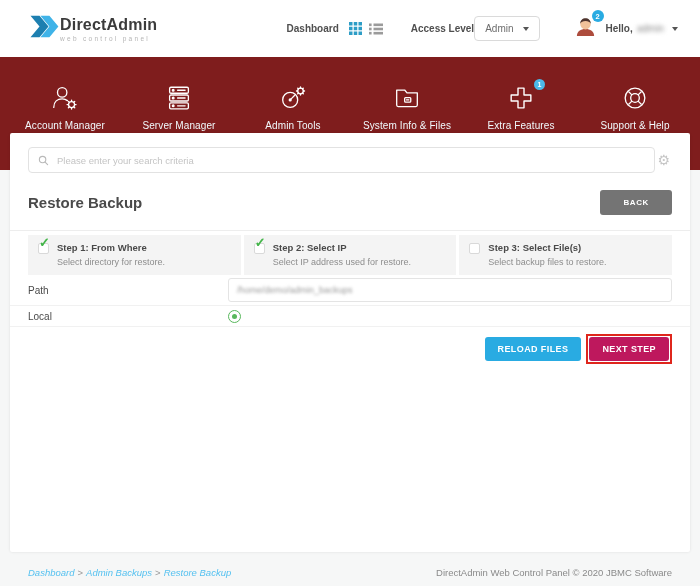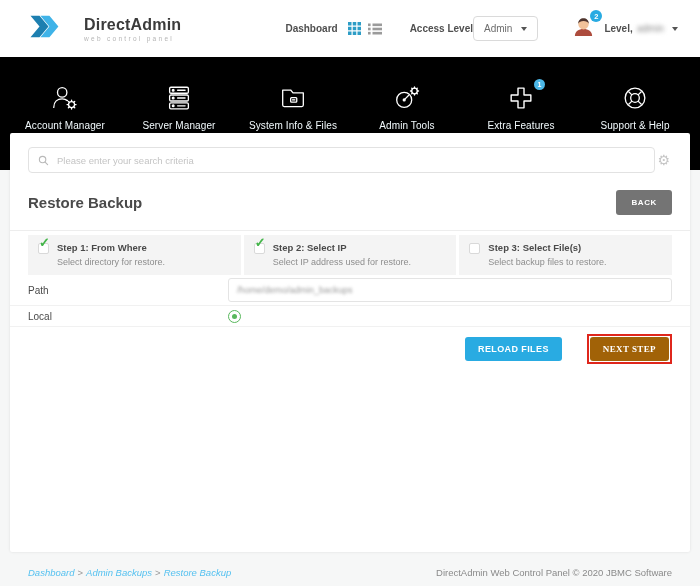--- a/index.html
+++ b/index.html
@@ -9,21 +9,21 @@
     background:#f6f7f7;
     overflow:hidden;
     position:relative;
   }
   
   .header {
     height:57px; background:#fff;
     display:flex; align-items:center; justify-content:space-between;
     padding:0 22px 0 28px;
   }
-  .logo { display:flex; align-items:center; gap:24px; cursor:pointer; }
+  .logo { display:flex; align-items:center; gap:0; cursor:pointer; }
   .logo-title { font-size:16px; font-weight:bold; color:#3b3b3b; letter-spacing:.2px; }
   .logo-sub { font-size:6.5px; color:#b5b5b5; letter-spacing:2.3px; margin-top:1px; }
   .header-right { display:flex; align-items:center; }
   .hdr-label { font-size:10px; font-weight:bold; color:#4f4f4f; }
   .grid-icon { margin-left:10px; display:inline-flex; }
   .list-icon { margin-left:7px; display:inline-flex; }
   .access-label { margin-left:28px; }
   .dropdown {
     margin-left:0; border:1px solid #dadada; border-radius:4px;
     height:25px; padding:0 10px; display:flex; align-items:center; gap:9px;
@@ -34,21 +34,21 @@
   .badge {
     position:absolute; top:-5px; right:-7px; min-width:12px; height:12px;
     background:#29abe2; color:#fff; font-size:7.5px; font-weight:bold;
     border-radius:50%; display:flex; align-items:center; justify-content:center;
   }
   .greeting { margin-left:9px; font-size:10px; font-weight:bold; color:#4f4f4f; display:flex; align-items:center; gap:4px; cursor:pointer; }
   .blur-name { filter:blur(2px); color:#8a8a8a; font-weight:normal; }
   .greeting .caret { margin-left:4px; }
   
   .navband {
-    height:113px; background:#000000;
+    height:113px; background:#7f1d1d;
     display:flex; justify-content:space-around; align-items:flex-start;
     padding:26px 8px 0;
   }
   .nav-item { display:flex; flex-direction:column; align-items:center; gap:7px; width:112px; cursor:pointer; }
   .nav-icon { position:relative; height:30px; display:flex; align-items:center; justify-content:center; }
   .nav-badge {
     position:absolute; top:-4px; right:-9px; min-width:11px; height:11px;
     background:#4cb8e8; color:#fff; font-size:7px; font-weight:bold;
     border-radius:50%; display:flex; align-items:center; justify-content:center;
   }
@@ -70,21 +70,21 @@
   .search-box input::placeholder { color:#c4c4c4; }
   .gear { font-size:14px; color:#c6c6c6; line-height:1; cursor:pointer; padding:0 2px; }
   .title-row {
     display:flex; justify-content:space-between; align-items:center;
     padding:5px 18px 15px; border-bottom:1px solid #ededed;
   }
   .page-title { font-size:15px; font-weight:bold; color:#4a4a4a; }
   .back-btn {
     background:#747474; color:#fff; border:none; border-radius:3px;
     font-size:8px; font-weight:bold; letter-spacing:.6px;
-    padding:8px 15px; cursor:pointer; font-family:"Liberation Sans",sans-serif;
+    padding:8px 23px; cursor:pointer; font-family:"Liberation Sans",sans-serif;
   }
   
   .steps { display:flex; gap:3px; margin:4px 18px 0; }
   .step { flex:1; background:#f4f4f4; padding:7px 10px 8px; cursor:pointer; }
   .step-head { display:flex; gap:8px; }
   .cb-wrap { position:relative; width:11px; flex:0 0 11px; margin-top:1px; }
   .checkbox { width:11px; height:11px; background:#fff; border:1px solid #d9d9d9; border-radius:2px; display:block; }
   .checkmark {
     position:absolute; top:-7px; left:1px;
     color:#43b549; font-size:13px; font-weight:bold; line-height:1;
@@ -101,27 +101,27 @@
   .radio { width:13px; height:13px; border-radius:50%; background:#fff; position:relative; display:inline-block; cursor:pointer; }
   .radio.checked { border:1px solid #58b85c; }
   .radio.checked::after { content:""; position:absolute; top:3px; left:3px; width:5px; height:5px; border-radius:50%; background:#58b85c; }
   .radio.unchecked { border:1px solid #cfcfcf; }
   .path-field {
     width:444px; height:24px; border:1px solid #e4e4e4; border-radius:3px;
     display:flex; align-items:center; padding:0 8px; background:#fff; cursor:text;
   }
   .blur-value { font-size:9px; color:#9a9a9a; filter:blur(1.6px); white-space:nowrap; }
   
-  .actions { display:flex; justify-content:flex-end; align-items:center; gap:25px; padding-right:18px; margin-top:7px; }
+  .actions { display:flex; justify-content:flex-end; align-items:center; gap:5px; padding-right:18px; margin-top:7px; }
   .btn {
     border:none; border-radius:3px; color:#fff; font-size:9px; font-weight:bold;
     letter-spacing:.4px; padding:7px 13px; cursor:pointer; font-family:"Liberation Sans",sans-serif;
   }
   .btn-reload { background:#29abe2; }
-  .btn-next { background:#a16207;font-family:Liberation Serif, serif; }
+  .btn-next { background:#be185d; }
   .annotation { display:inline-flex; border:2px solid #df261c; padding:1px; }
   
   .footer {
     position:absolute; left:0; right:0; bottom:8px;
     display:flex; justify-content:space-between; align-items:center;
     padding:0 28px; font-size:9.5px;
   }
   .breadcrumb a { color:#55c1f0; text-decoration:none; cursor:pointer;font-style:italic; }
   .crumb-sep { color:#999; margin:0 3px; }
   .copyright { color:#8a8a8a; }
@@ -175,21 +175,21 @@
     </div>
     <div class="avatar-wrap">
       <svg width="23" height="23" viewBox="0 0 24 24">
         <path d="M3 22c0-5 4-7.5 9-7.5s9 2.5 9 7.5Z" fill="#ad4c3d"></path>
         <circle cx="12" cy="9.5" r="5.5" fill="#f2c29a"></circle>
         <path d="M6.4 9c.2-3.5 2.5-5.6 5.6-5.6S17.4 5.5 17.6 9c-1-1.8-3-2.8-5.6-2.8S7.4 7.2 6.4 9Z" fill="#4e342e"></path>
       </svg>
       <span class="badge">2</span>
     </div>
     <span class="greeting">
-      <span>Level,</span>
+      <span>Hello,</span>
       <span class="blur-name">admin</span>
       <span class="caret"></span>
     </span>
   </div>
 </div>
 
 <div class="navband">
   <div class="nav-item">
     <span class="nav-icon">
       <svg width="30" height="30" viewBox="0 0 32 32" fill="none" stroke="#fff" stroke-width="1.4" stroke-linecap="round">
@@ -212,39 +212,39 @@
         <circle cx="9.8" cy="16" r="0.9" fill="#fff"></circle>
           <path d="M14.5 16h8"></path>
         <circle cx="9.8" cy="24.3" r="0.9" fill="#fff"></circle>
           <path d="M14.5 24.3h8"></path>
       </svg>
     </span>
     <span class="nav-label">Server Manager</span>
   </div>
   <div class="nav-item">
     <span class="nav-icon">
-      <svg width="30" height="30" viewBox="0 0 32 32" fill="none" stroke="#fff" stroke-width="1.4" stroke-linejoin="round">
-        <path d="M5 7.5h8.5l2.5 3H27v13a1.6 1.6 0 0 1-1.6 1.6H6.6A1.6 1.6 0 0 1 5 23.5Z"></path>
-        <rect x="13.5" y="15.5" width="6.5" height="4.8" rx="0.9"></rect>
-        <path d="M15 18h3.5"></path>
-      </svg>
-    </span>
-    <span class="nav-label">System Info &amp; Files</span>
-  </div>
-  <div class="nav-item">
-    <span class="nav-icon">
       <svg width="30" height="30" viewBox="0 0 32 32" fill="none" stroke="#fff" stroke-width="1.4" stroke-linecap="round">
         <circle cx="13" cy="18" r="8"></circle>
         <path d="M13 18l4.6-4.6"></path>
         <circle cx="13" cy="18" r="1" fill="#fff"></circle>
         <circle cx="24" cy="8.5" r="3"></circle>
         <path d="M24 4.2v1.3M24 11.5v1.3M19.7 8.5H21M27 8.5h1.3M21 5.5l.9.9M26.1 10.6l.9.9M27 5.5l-.9.9M21.9 10.6l-.9.9"></path>
       </svg>
     </span>
     <span class="nav-label">Admin Tools</span>
+  </div>
+  <div class="nav-item">
+    <span class="nav-icon">
+      <svg width="30" height="30" viewBox="0 0 32 32" fill="none" stroke="#fff" stroke-width="1.4" stroke-linejoin="round">
+        <path d="M5 7.5h8.5l2.5 3H27v13a1.6 1.6 0 0 1-1.6 1.6H6.6A1.6 1.6 0 0 1 5 23.5Z"></path>
+        <rect x="13.5" y="15.5" width="6.5" height="4.8" rx="0.9"></rect>
+        <path d="M15 18h3.5"></path>
+      </svg>
+    </span>
+    <span class="nav-label">System Info &amp; Files</span>
   </div>
   <div class="nav-item">
     <span class="nav-icon">
       <svg width="30" height="30" viewBox="0 0 32 32" fill="none" stroke="#fff" stroke-width="1.5" stroke-linejoin="round">
         <path d="M12.8 5.5h6.4v7.3h7.3v6.4h-7.3v7.3h-6.4v-7.3H5.5v-6.4h7.3Z"></path>
       </svg>
       <span class="nav-badge">1</span>
     </span>
     <span class="nav-label">Extra Features</span>
   </div>

